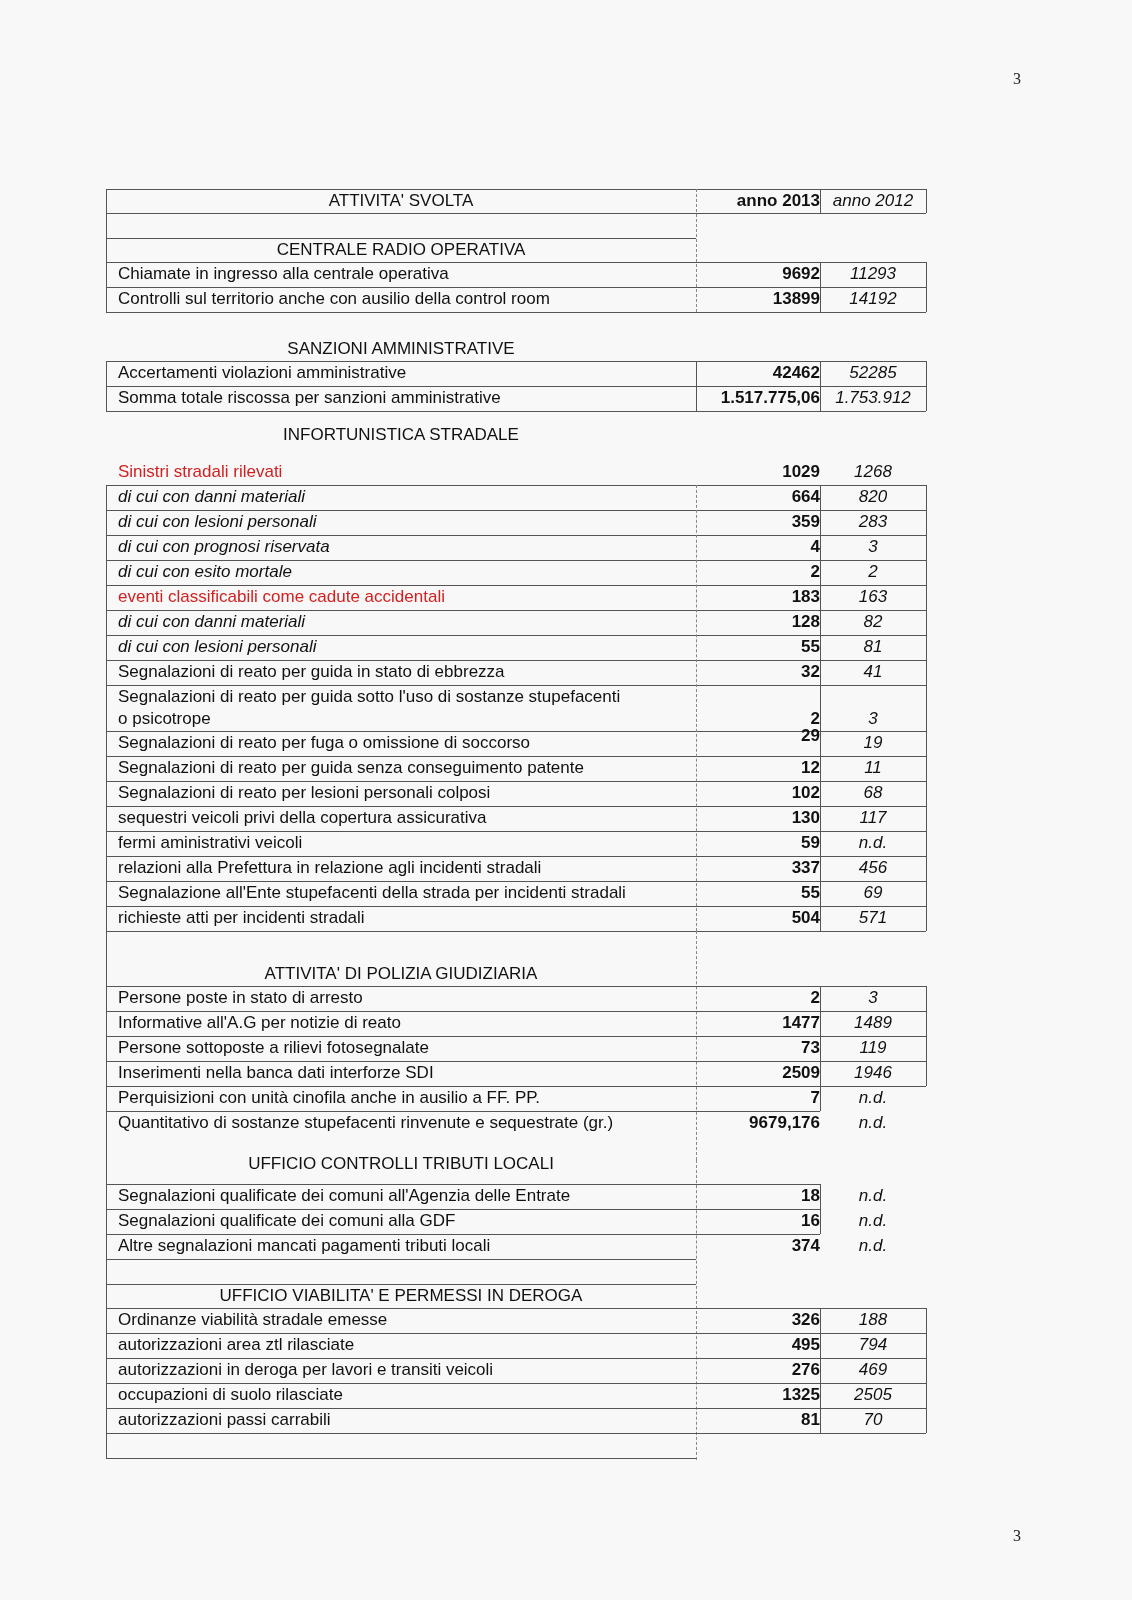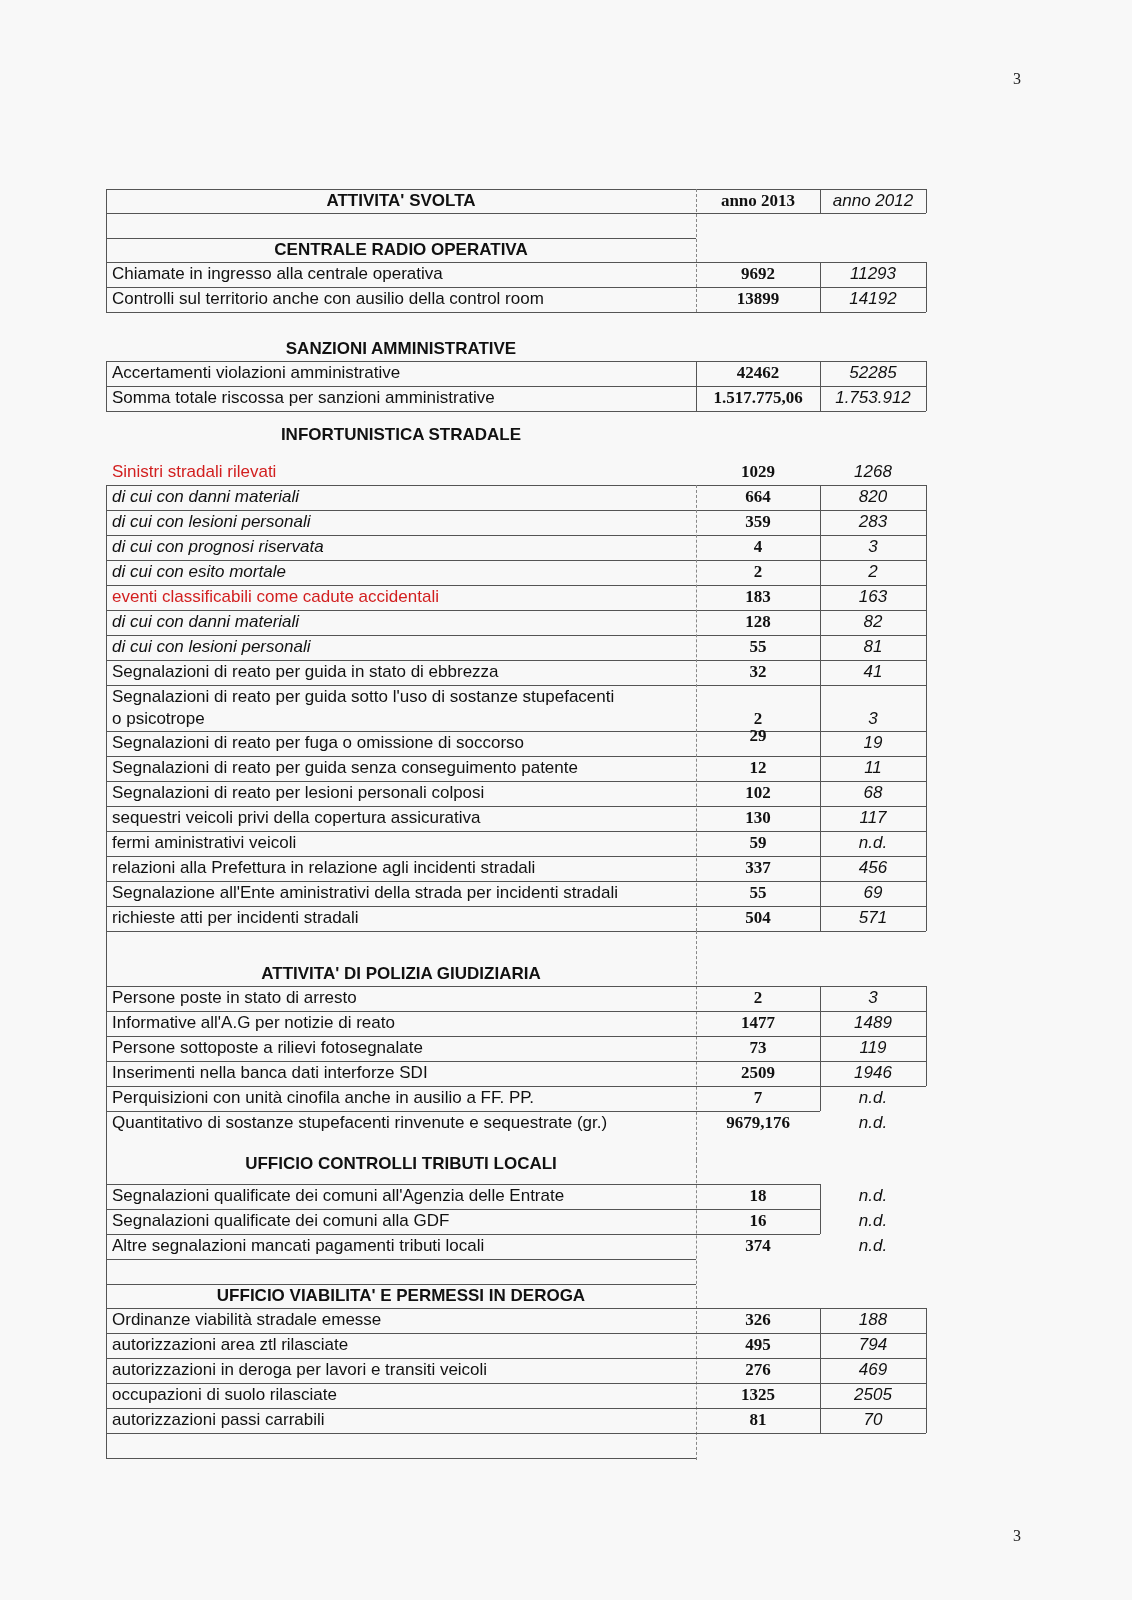--- a/index.html
+++ b/index.html
@@ -4,24 +4,24 @@
 <style>
   html, body { margin: 0; padding: 0; }
   body {
     width: 1132px; height: 1600px; position: relative;
     background: #f8f8f8; color: #111;
     font-family: "Liberation Sans", sans-serif; font-size: 17px;
     overflow: hidden;
   }
   .pagenum { position: absolute; left: 1013px; font-family: "Liberation Serif", serif; font-size: 16px; color: #222; }
   .cell { position: absolute; box-sizing: border-box; white-space: nowrap; line-height: 24px; }
-  .lbl { left: 106px; width: 590px; padding-left: 6px; }
-  .v13 { left: 696px; width: 124px; text-align: center; font-weight: bold; font-family: Liberation Serif, serif; }
+  .lbl { left: 106px; width: 590px; padding-left: 12px; }
+  .v13 { left: 696px; width: 124px; text-align: right; font-weight: bold; }
   .v12 { left: 820px; width: 106px; text-align: center; font-style: italic; }
-  .hd  { left: 106px; width: 590px; text-align: center; font-weight: bold; }
+  .hd  { left: 106px; width: 590px; text-align: center; font-weight: normal; }
   .red { color: #d21f1f; }
   .it  { font-style: italic; }
   .hl  { position: absolute; height: 0; border-top: 1.5px solid #555; }
   .vl  { position: absolute; width: 0; border-left: 1.5px solid #555; }
   .vd  { position: absolute; width: 0; border-left: 1px dashed #888; }
 </style>
 </head>
 <body>
 
 <div class="pagenum" style="top:70px">3</div>
@@ -123,21 +123,21 @@
     <div class="cell v12" style="top:806px">117</div>
     <div class="hl" style="top:831px;left:106px;width:820px"></div>
     <div class="cell lbl" style="top:831px">fermi aministrativi veicoli</div>
     <div class="cell v13" style="top:831px">59</div>
     <div class="cell v12" style="top:831px">n.d.</div>
     <div class="hl" style="top:856px;left:106px;width:820px"></div>
     <div class="cell lbl" style="top:856px">relazioni alla Prefettura in relazione agli incidenti stradali</div>
     <div class="cell v13" style="top:856px">337</div>
     <div class="cell v12" style="top:856px">456</div>
     <div class="hl" style="top:881px;left:106px;width:820px"></div>
-    <div class="cell lbl" style="top:881px">Segnalazione all'Ente aministrativi della strada per incidenti stradali</div>
+    <div class="cell lbl" style="top:881px">Segnalazione all'Ente stupefacenti della strada per incidenti stradali</div>
     <div class="cell v13" style="top:881px">55</div>
     <div class="cell v12" style="top:881px">69</div>
     <div class="hl" style="top:906px;left:106px;width:820px"></div>
     <div class="cell lbl" style="top:906px">richieste atti per incidenti stradali</div>
     <div class="cell v13" style="top:906px">504</div>
     <div class="cell v12" style="top:906px">571</div>
     <div class="hl" style="top:931px;left:106px;width:820px"></div>
     <div class="vl" style="left:106px;top:485px;height:446px"></div>
     <div class="vd" style="left:696px;top:485px;height:446px"></div>
     <div class="vl" style="left:820px;top:485px;height:446px"></div>

